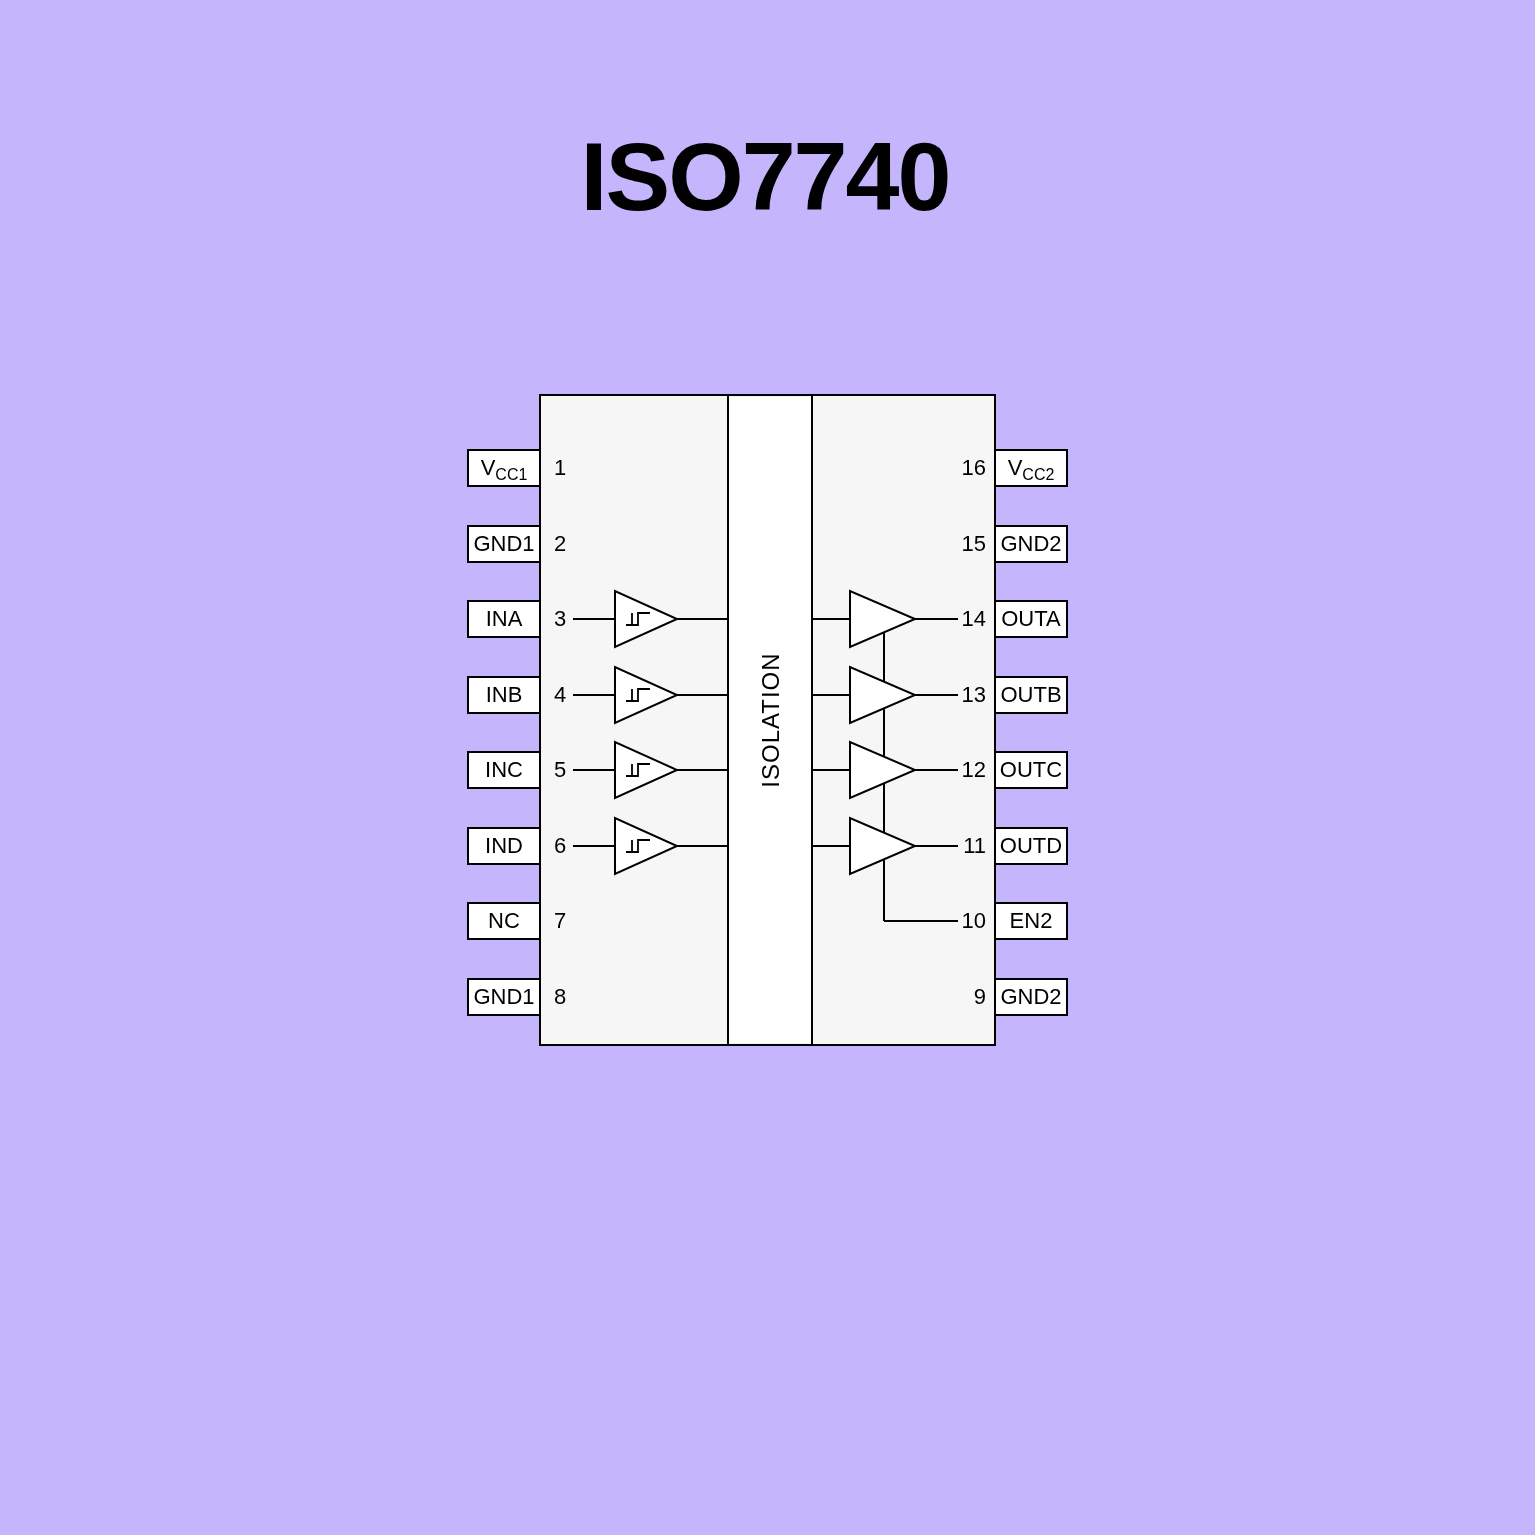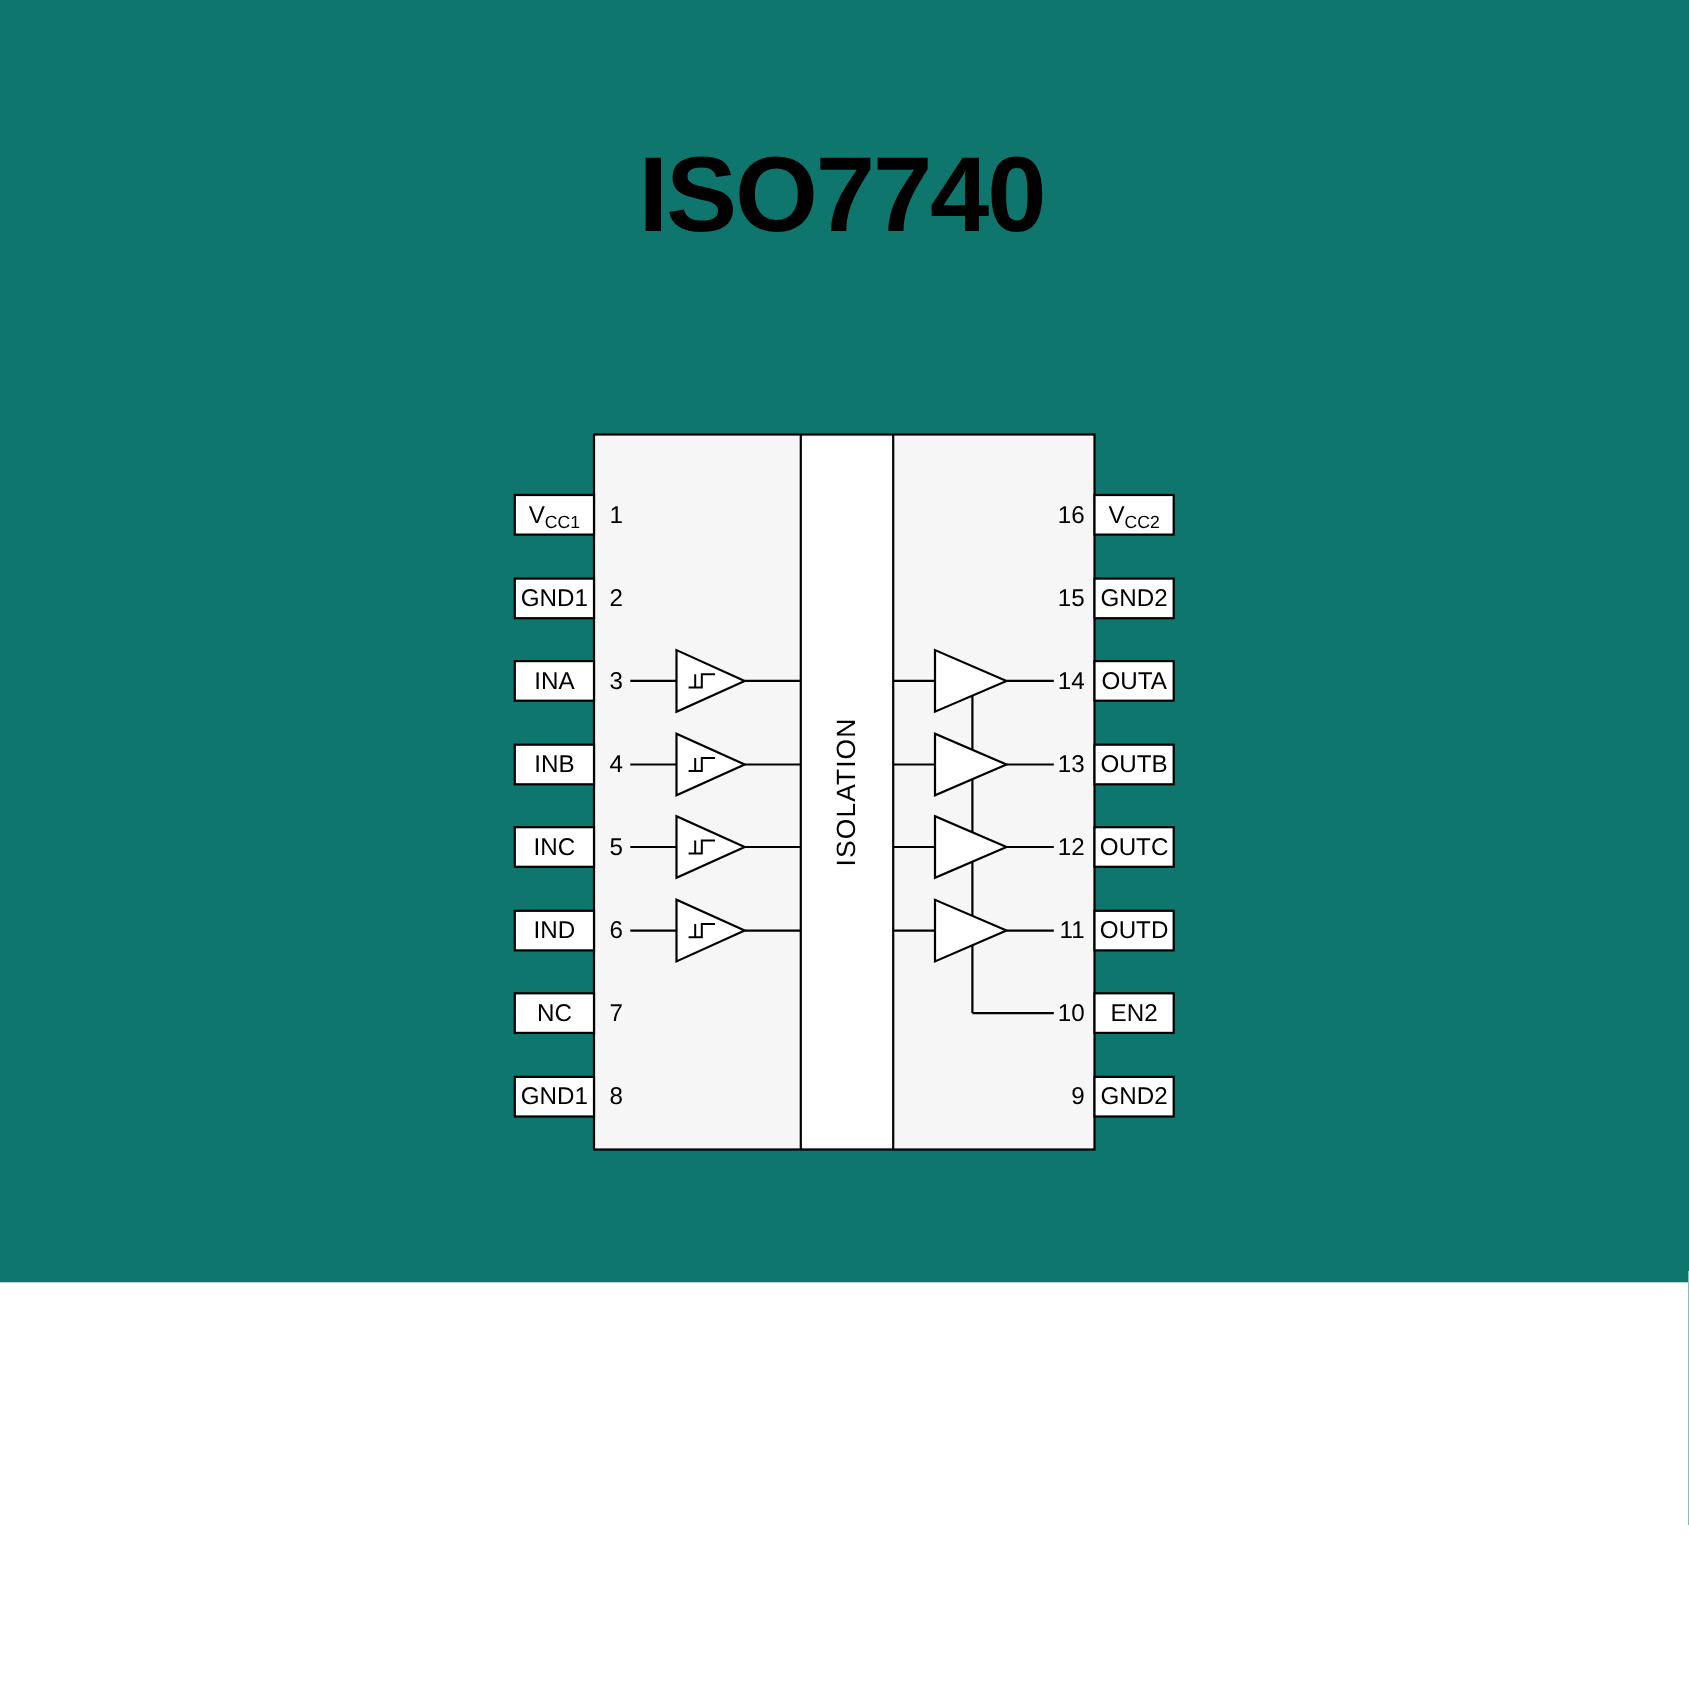--- a/index.html
+++ b/index.html
@@ -1,16 +1,16 @@
 <!DOCTYPE html>
 <html><head>
 <meta charset="utf-8">
 <style>
   html,body{margin:0;padding:0;background:#ffffff;}
-  .page{width:1535px;height:1166px;position:relative;background:#0f766e;}
+  .page{width:1535px;height:1535px;position:relative;background:#c4b5fd;}
   svg{display:block;}
   .title-text{
     font-family:"Liberation Sans",sans-serif;
     font-weight:bold;
     font-size:97px;
     letter-spacing:-2px;
     fill:#000000;
   }
   .pinbox{fill:#ffffff;stroke:#000000;stroke-width:2;}
   .plabel{

